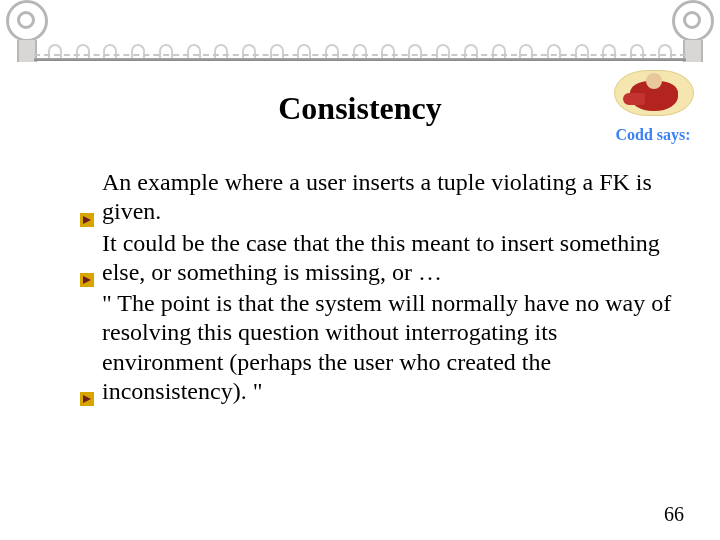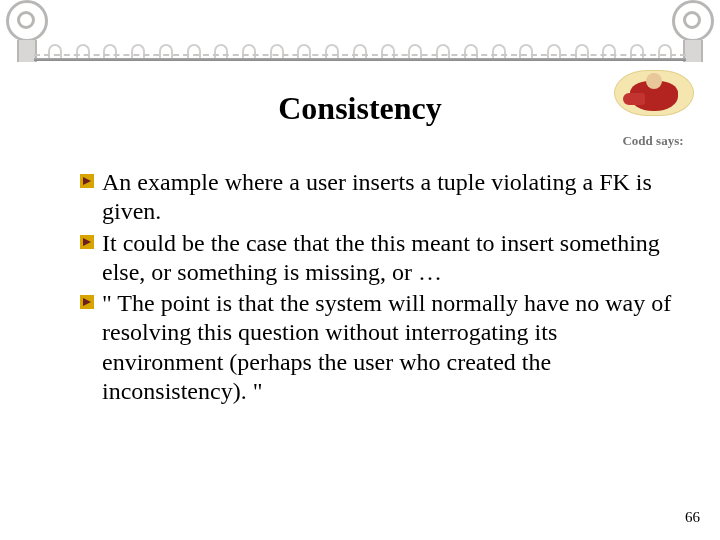--- a/index.html
+++ b/index.html
@@ -138,52 +138,52 @@
     position: absolute;
     bottom: 26px;
     left: 50%;
     transform: translateX(-50%);
     width: 16px;
     height: 16px;
     background: #e8c79a;
     border-radius: 50%;
   }
   .caption {
-    font-size: 13px;
+    font-size: 16px;
     font-weight: bold;
-    color: #737373;
-    margin-top: 17px;
+    color: #3b82f6;
+    margin-top: 10px;
     white-space: nowrap;
   }
   .content {
     position: absolute;
     top: 168px;
     left: 80px;
     right: 44px;
   }
   .bullet-item {
     display: flex;
-    align-items: flex-start;
+    align-items: flex-end;
     margin-bottom: 2px;
   }
   .bullet-icon {
     flex: 0 0 auto;
     margin-top: 6px;
     margin-right: 8px;
   }
   .bullet-text {
     font-size: 24px;
     line-height: 1.22;
     color: #000;
   }
   .page-num {
     position: absolute;
     bottom: 14px;
-    right: 20px;
-    font-size: 15px;
+    right: 36px;
+    font-size: 20px;
     color: #000;
   }
   svg.bicon { display: block; }
 </style>
 </head>
 <body>
 
 <div class="slide">
 
   <div class="column-left">

